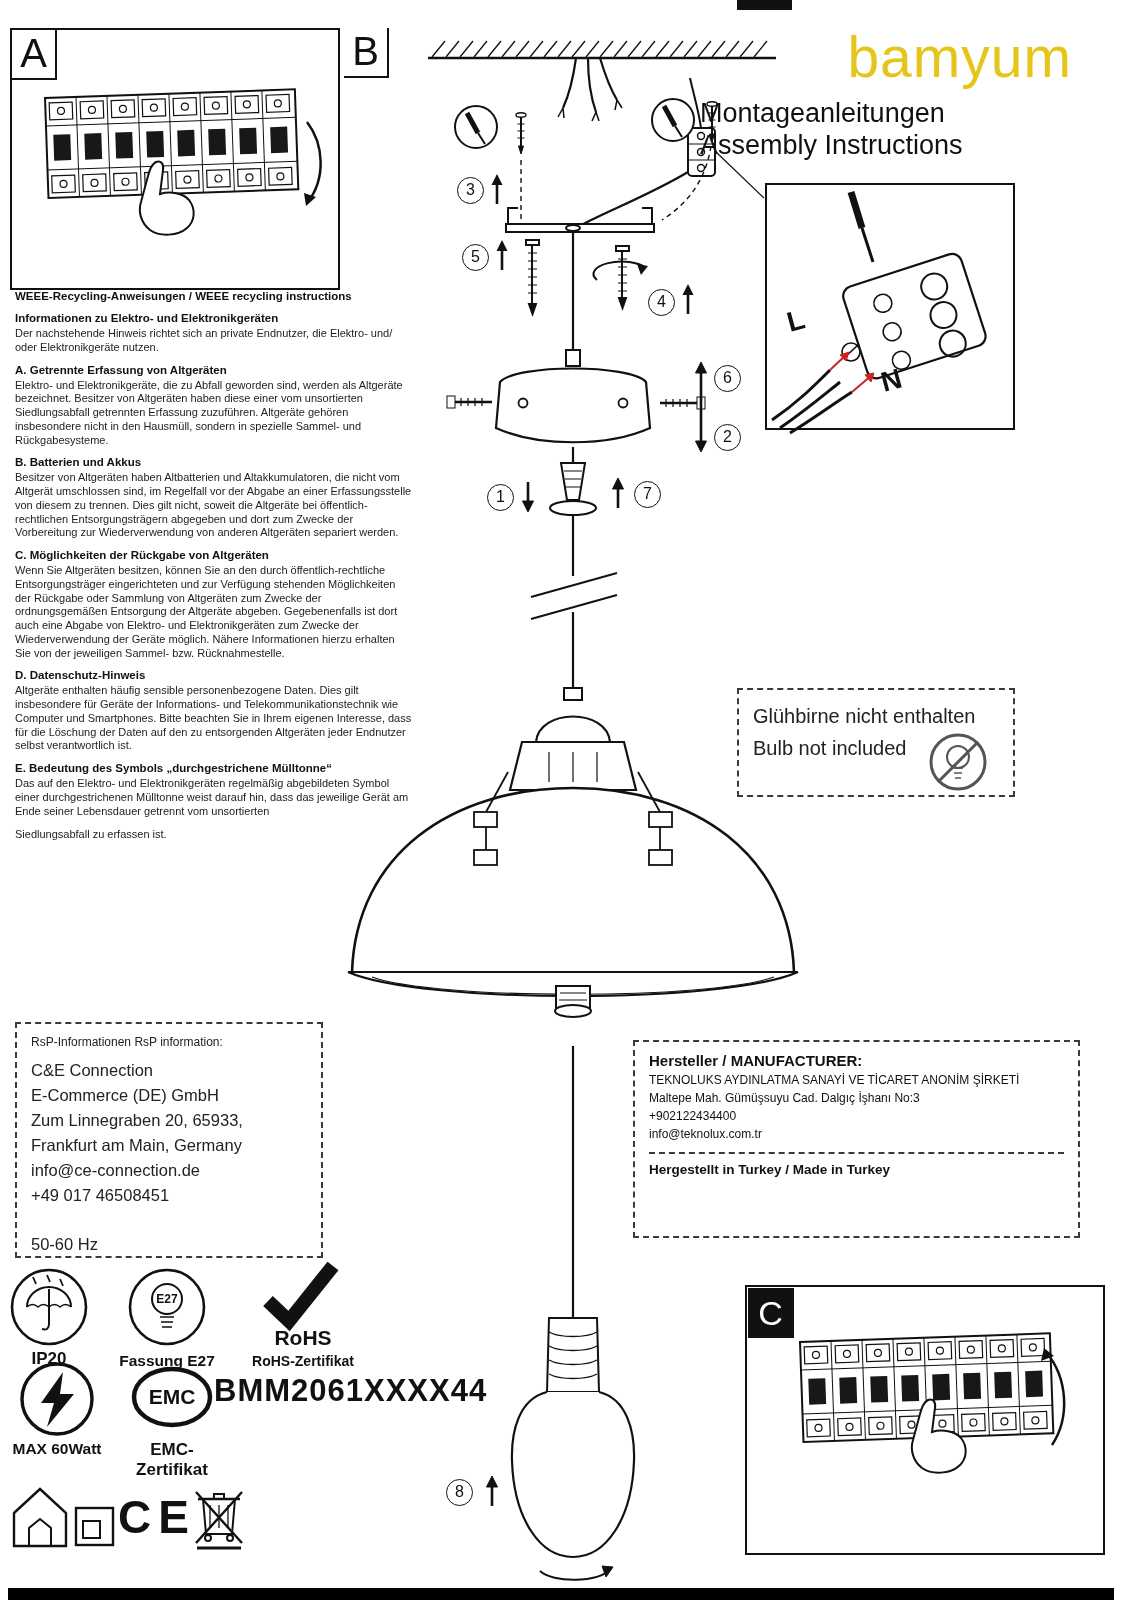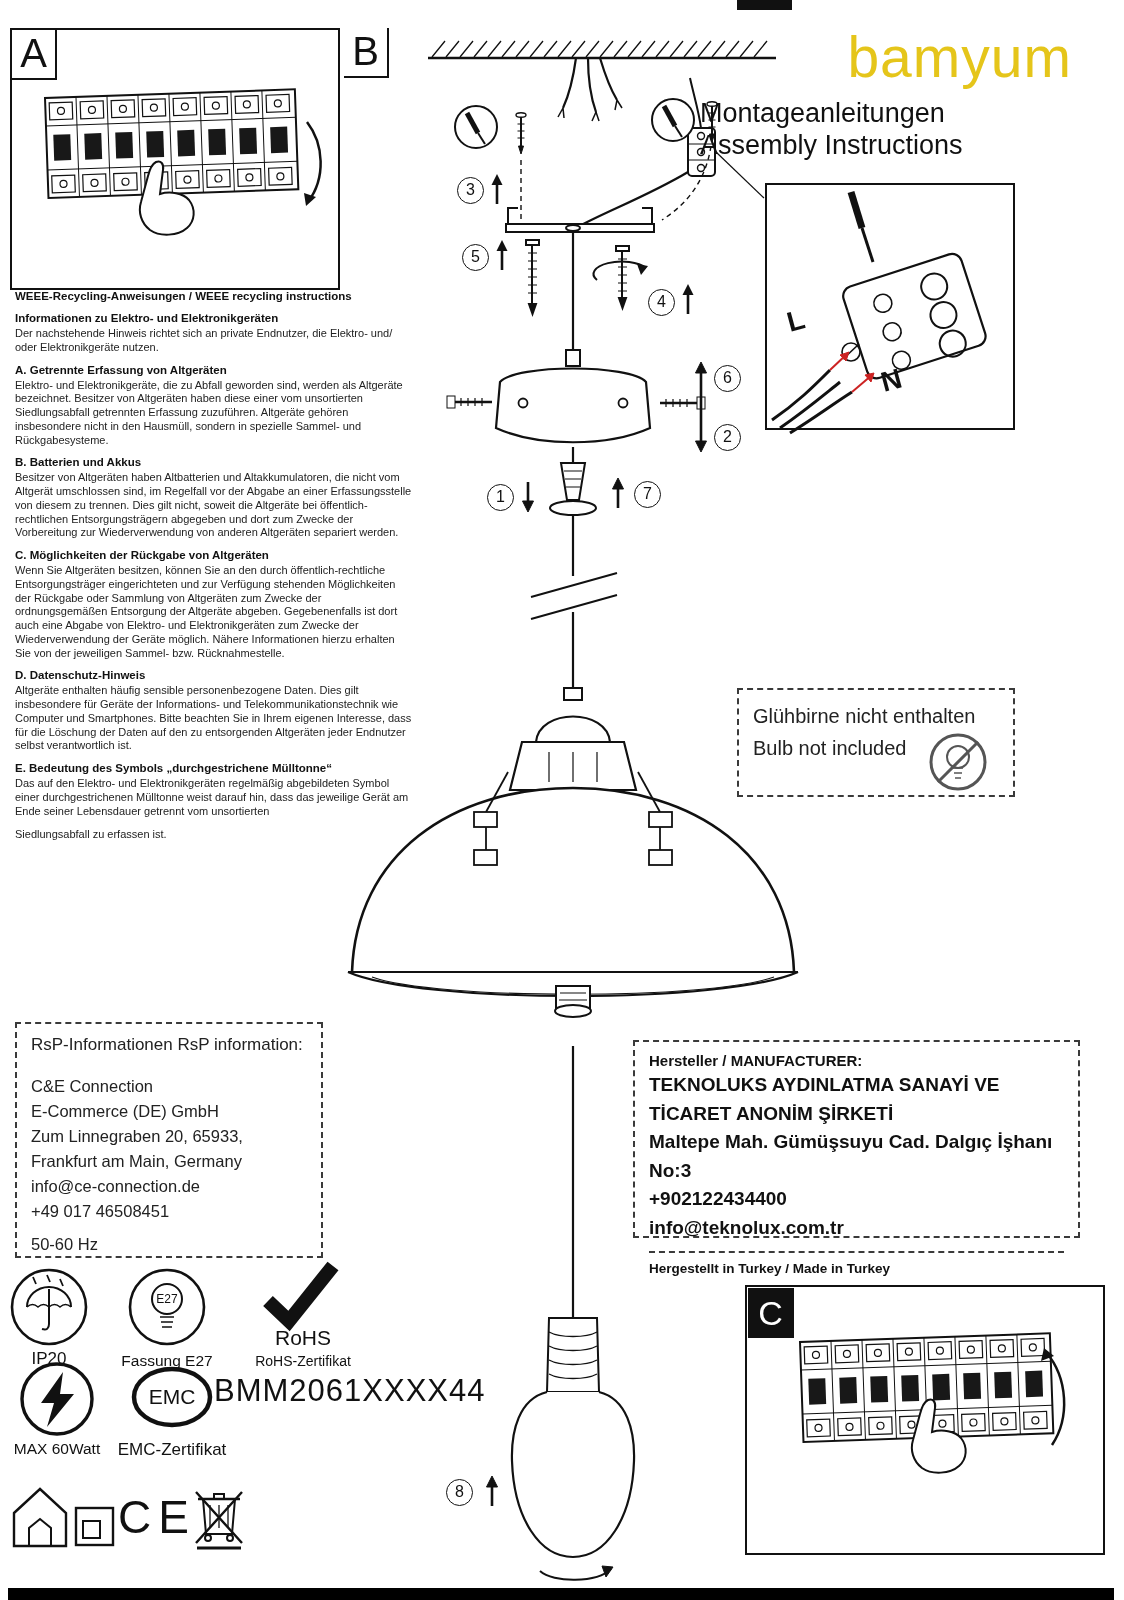--- a/index.html
+++ b/index.html
@@ -12,28 +12,28 @@
   .c-lbl{position:absolute;width:46px;height:50px;background:#111;color:#fff;font-size:34px;text-align:center;line-height:50px}
   .brand{position:absolute;left:700px;top:24px;width:372px;text-align:right;font-size:57px;font-weight:normal;color:#e5c51a;letter-spacing:1px}
   .subt{position:absolute;left:700px;width:372px;text-align:left;font-size:27px;color:#111}
   .weee{position:absolute;left:15px;top:290px;width:398px;color:#222}
   .weee .ttl{font-size:11.5px;font-weight:bold;margin-bottom:10px;color:#111}
   .weee .h{font-size:11.5px;font-weight:bold;margin:9px 0 3px;color:#111}
   .weee .b{font-size:11px;line-height:1.25}
   .dash{position:absolute;border:2px dashed #3a3a3a;background:transparent}
   .bulbbox{left:737px;top:688px;width:278px;height:109px;padding:10px 14px;font-size:20px;line-height:1.6;color:#222}
   .rspbox{left:15px;top:1022px;width:308px;height:236px;padding:11px 14px;font-size:16.5px;color:#222}
-  .rspbox .ttl{font-size:17px;margin-bottom:19px}
+  .rspbox .ttl{font-size:12px;margin-bottom:9px}
   .rspbox .ln{line-height:1.52}
   .manbox{left:633px;top:1040px;width:447px;height:198px;padding:10px 14px;color:#111}
   .manbox .ttl{font-size:15px;font-weight:bold;margin-bottom:2px}
-  .manbox .ln{font-size:19px;font-weight:bold;line-height:1.5}
+  .manbox .ln{font-size:12px;font-weight:normal;line-height:1.5}
   .manbox .ft{font-size:13.5px;font-weight:bold;margin-top:9px;padding-top:8px;border-top:2px dashed #3a3a3a}
   .step{position:absolute;width:27px;height:27px;border:1.8px solid #111;border-radius:50%;text-align:center;line-height:23px;font-size:16px;color:#111;background:#fff}
-  .cap{position:absolute;text-align:center;font-weight:normal;color:#111}
+  .cap{position:absolute;text-align:center;font-weight:bold;color:#111}
   .bar{position:absolute;left:8px;top:1588px;width:1106px;height:12px;background:#000}
 </style>
 </head>
 <body>
 
 <div id="page">
 
   <svg class="art" width="1124" height="1600" viewBox="0 0 1124 1600">
     <defs>
       <g id="arr">
@@ -347,21 +347,21 @@
   </div>
 
   <div class="dash rspbox">
     <div class="ttl">RsP-Informationen RsP information:</div>
     <div class="ln">C&amp;E Connection</div>
     <div class="ln">E-Commerce (DE) GmbH</div>
     <div class="ln">Zum Linnegraben 20, 65933,</div>
     <div class="ln">Frankfurt am Main, Germany</div>
     <div class="ln">info@ce-connection.de</div>
     <div class="ln">+49 017 46508451</div>
-    <div class="ln" style="margin-top:8px">50-60 Hz</div>
+    <div class="ln" style="margin-top:24px">50-60 Hz</div>
   </div>
 
   <div class="dash manbox">
     <div class="ttl">Hersteller / MANUFACTURER:</div>
     <div class="ln">TEKNOLUKS AYDINLATMA SANAYİ VE TİCARET ANONİM ŞİRKETİ</div>
     <div class="ln">Maltepe Mah. Gümüşsuyu Cad. Dalgıç İşhanı No:3</div>
     <div class="ln">+902122434400</div>
     <div class="ln">info@teknolux.com.tr</div>
     <div class="ft">Hergestellt in Turkey / Made in Turkey</div>
   </div>

